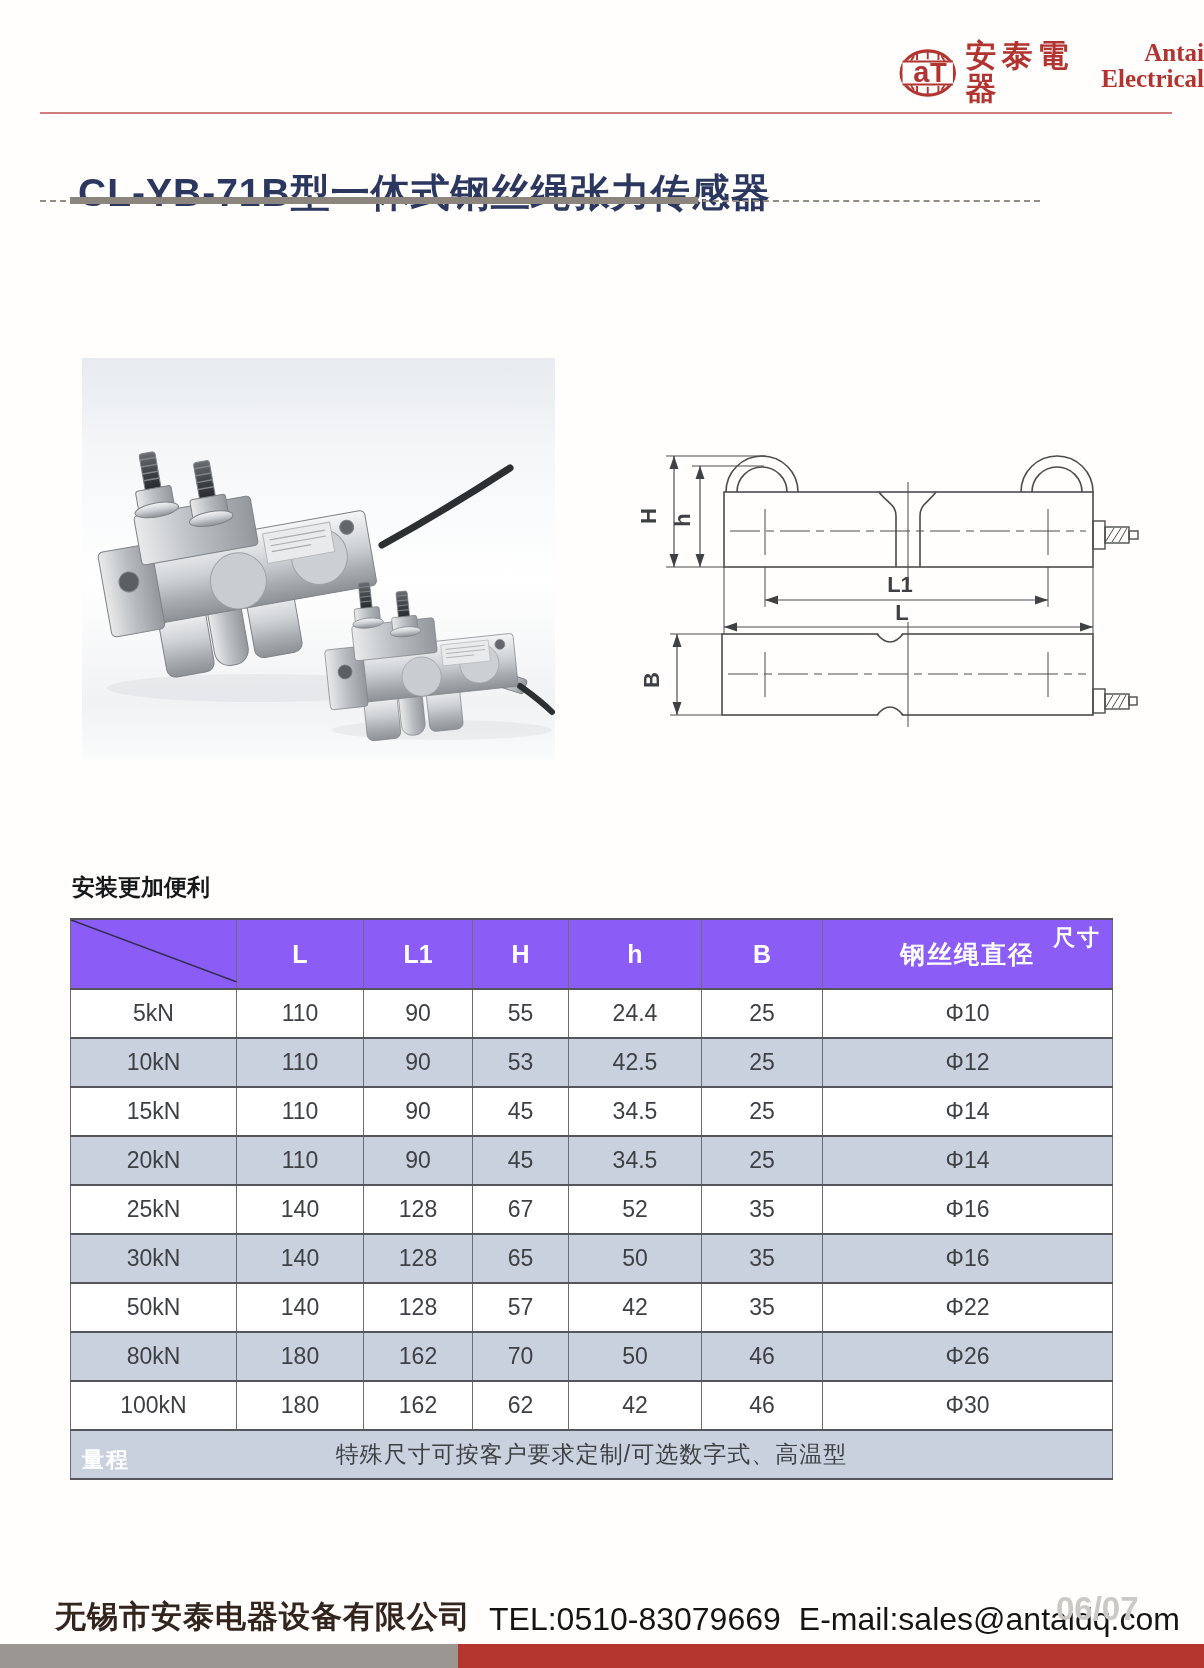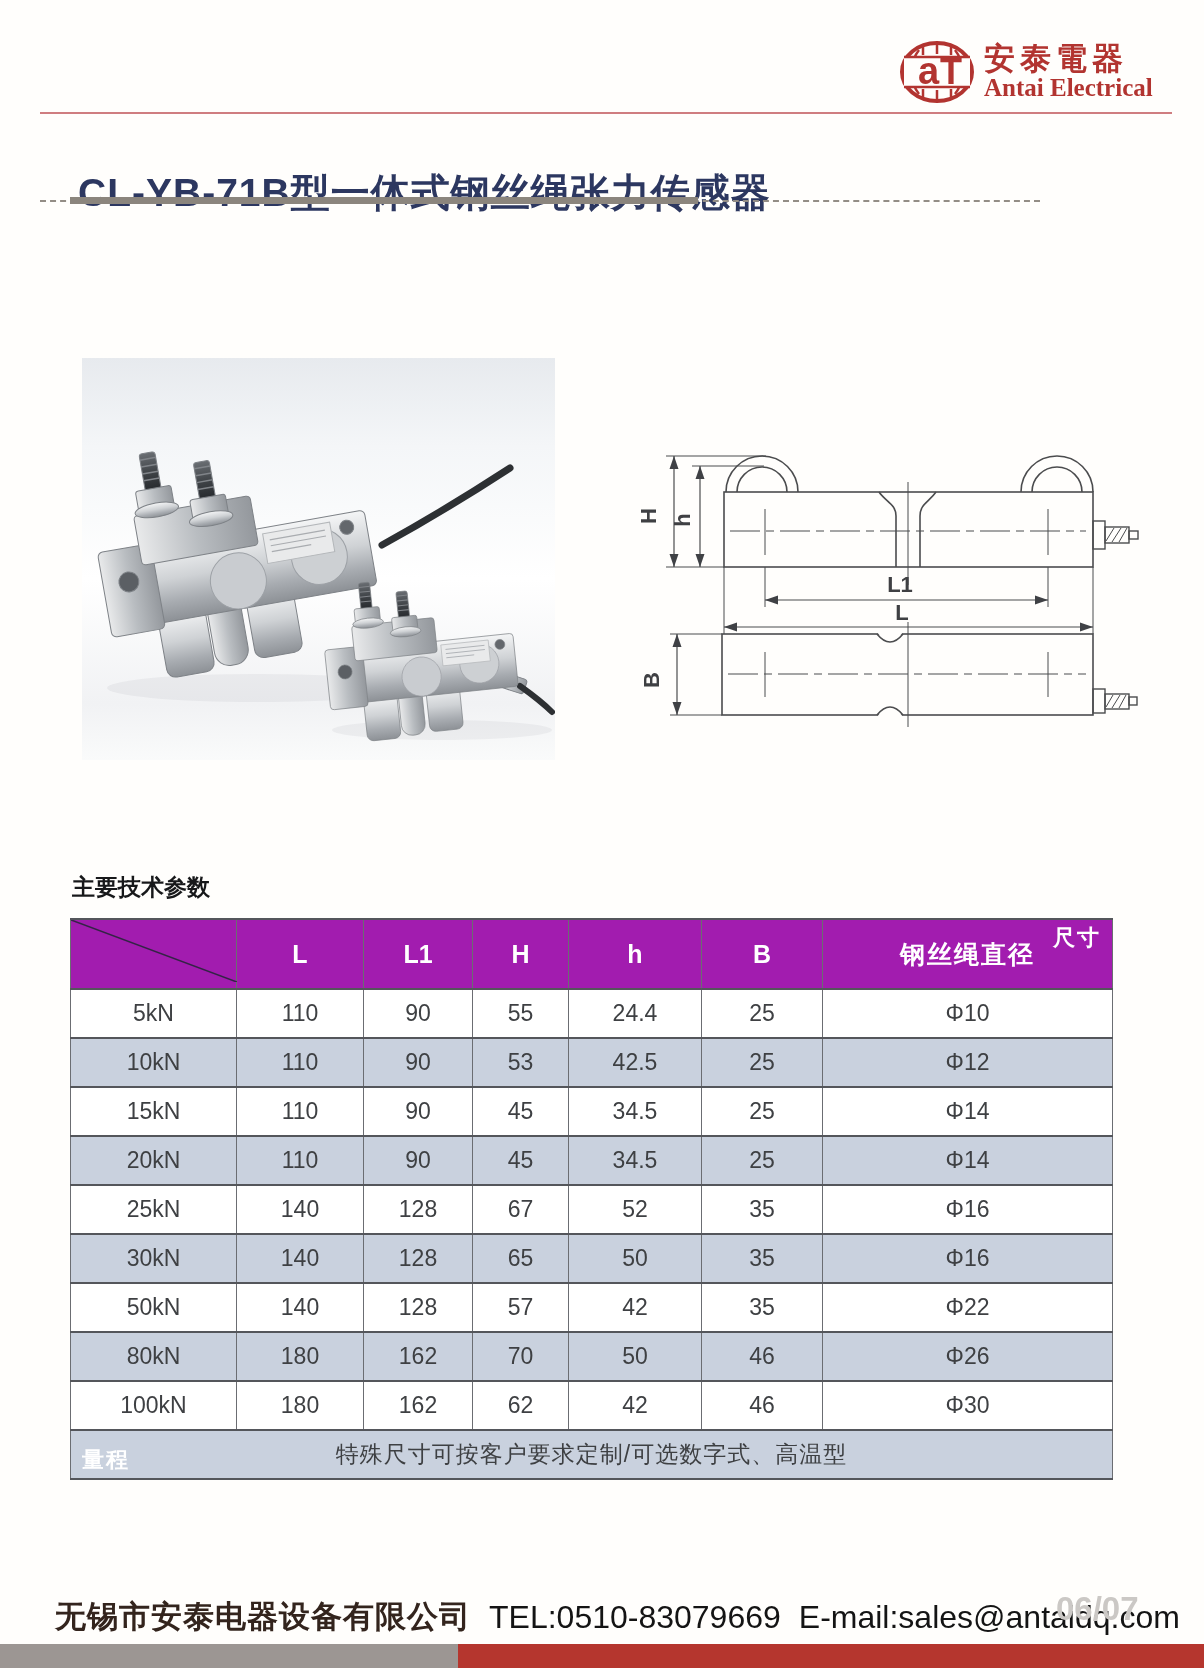--- a/index.html
+++ b/index.html
@@ -2,21 +2,21 @@
 <html><head>
 <meta charset="utf-8">
 <style>
   html,body{margin:0;padding:0;background:#e8e8e8;}
   #page{position:relative;width:1204px;height:1668px;margin:0 auto;background:#fffefc;
         font-family:"Liberation Sans", sans-serif;overflow:hidden;}
   .abs{position:absolute;}
 
   
   .logo-wrap{top:40px;left:898px;display:flex;align-items:center;gap:8px;}
-  .logo-text{display:flex;flex-direction:column;line-height:1.05;}
+  .logo-text{display:flex;line-height:1.05;}
   .logo-cn{font-family:"Liberation Serif",serif;font-weight:bold;font-size:31px;color:#b23430;letter-spacing:5px;}
   .logo-en{font-family:"Liberation Serif",serif;font-weight:bold;font-size:25px;color:#b23430;text-align:right;}
   .head-rule{top:112px;left:40px;width:1132px;height:0;border-top:2px solid #cf7d80;}
 
   
   .page-title{top:150px;left:78px;font-size:39px;font-weight:bold;color:#2c3760;letter-spacing:1px;margin-top:16px;}
   .title-dash{top:200px;left:40px;width:1000px;height:0;border-top:2px dashed #938d86;}
   .title-bar{top:197px;left:70px;width:628px;height:7px;background:#8b857d;}
   .intro{top:246px;left:113px;width:920px;font-size:22px;color:#2f3033;line-height:30px;}
 
@@ -27,33 +27,33 @@
   
   .sec-title{top:872px;left:72px;font-size:23px;font-weight:bold;color:#17181a;}
 
   
   .tbl-wrap{top:918px;left:70px;}
   table.spec{border-collapse:collapse;table-layout:fixed;width:1042px;}
   table.spec th,table.spec td{
     border-left:1px solid #6b6d72;border-right:1px solid #6b6d72;
     border-top:2px solid #54565b;border-bottom:2px solid #54565b;
     text-align:center;vertical-align:middle;padding:0;}
-  table.spec thead tr{height:62px;background:#a21caf;color:#ffffff;}
+  table.spec thead tr{height:62px;background:#8b5cf6;color:#ffffff;}
   table.spec thead th{font-size:25px;font-weight:bold;}
   th.th-cn{font-size:23px;letter-spacing:2px;font-weight:bold;}
   table.spec tbody tr{height:49px;background:#ffffff;padding-left:12px;}
   table.spec tbody tr:nth-child(even){background:#c9d1de;}
   table.spec tbody td{font-size:23px;color:#3e4043;}
   tr.note-row{height:52px;}
   tr.note-row td{font-size:21px;color:#37383b;letter-spacing:1px;}
   .corner-top{position:absolute;top:5px;right:12px;font-size:22px;font-weight:bold;color:#fff;letter-spacing:2px;}
   .corner-bot{position:absolute;bottom:5px;left:12px;font-size:22px;font-weight:bold;color:#fff;letter-spacing:2px;}
 
   
-  .footer-line{top:1596px;left:55px;display:flex;align-items:center;gap:18px;white-space:nowrap;}
+  .footer-line{top:1596px;left:55px;display:flex;align-items:flex-end;gap:18px;white-space:nowrap;}
   .f-company{font-size:31px;font-weight:bold;color:#33241d;letter-spacing:1px;}
   .f-contact{font-size:32px;color:#141414;}
   .page-num{top:1590px;left:1056px;font-size:33px;font-weight:bold;color:#cbc8c5;}
   .bar-gray{top:1644px;left:0;width:458px;height:24px;background:#9c9693;}
   .bar-red{top:1644px;left:458px;width:746px;height:24px;background:#b5362e;}
 
   svg text{font-family:"Liberation Sans",sans-serif;}
 </style>
 </head>
 <body>
@@ -209,21 +209,21 @@
 
     <g font-size="22" font-weight="bold" fill="#3f4043">
       <text x="656" y="516" text-anchor="middle" transform="rotate(-90 656,516)">H</text>
       <text x="690" y="520" text-anchor="middle" transform="rotate(-90 690,520)">h</text>
       <text x="900" y="592" text-anchor="middle">L1</text>
       <text x="902" y="620" text-anchor="middle">L</text>
       <text x="659" y="680" text-anchor="middle" transform="rotate(-90 659,680)">B</text>
     </g>
   </svg>
 
-  <div class="abs sec-title">主要技术参数</div>
+  <div class="abs sec-title">安装更加便利</div>
 
   <div class="abs tbl-wrap">
     <table class="spec">
       <colgroup>
         <col style="width:166px">
           <col style="width:127px">
           <col style="width:109px">
         <col style="width:96px">
           <col style="width:133px">
           <col style="width:121px">

